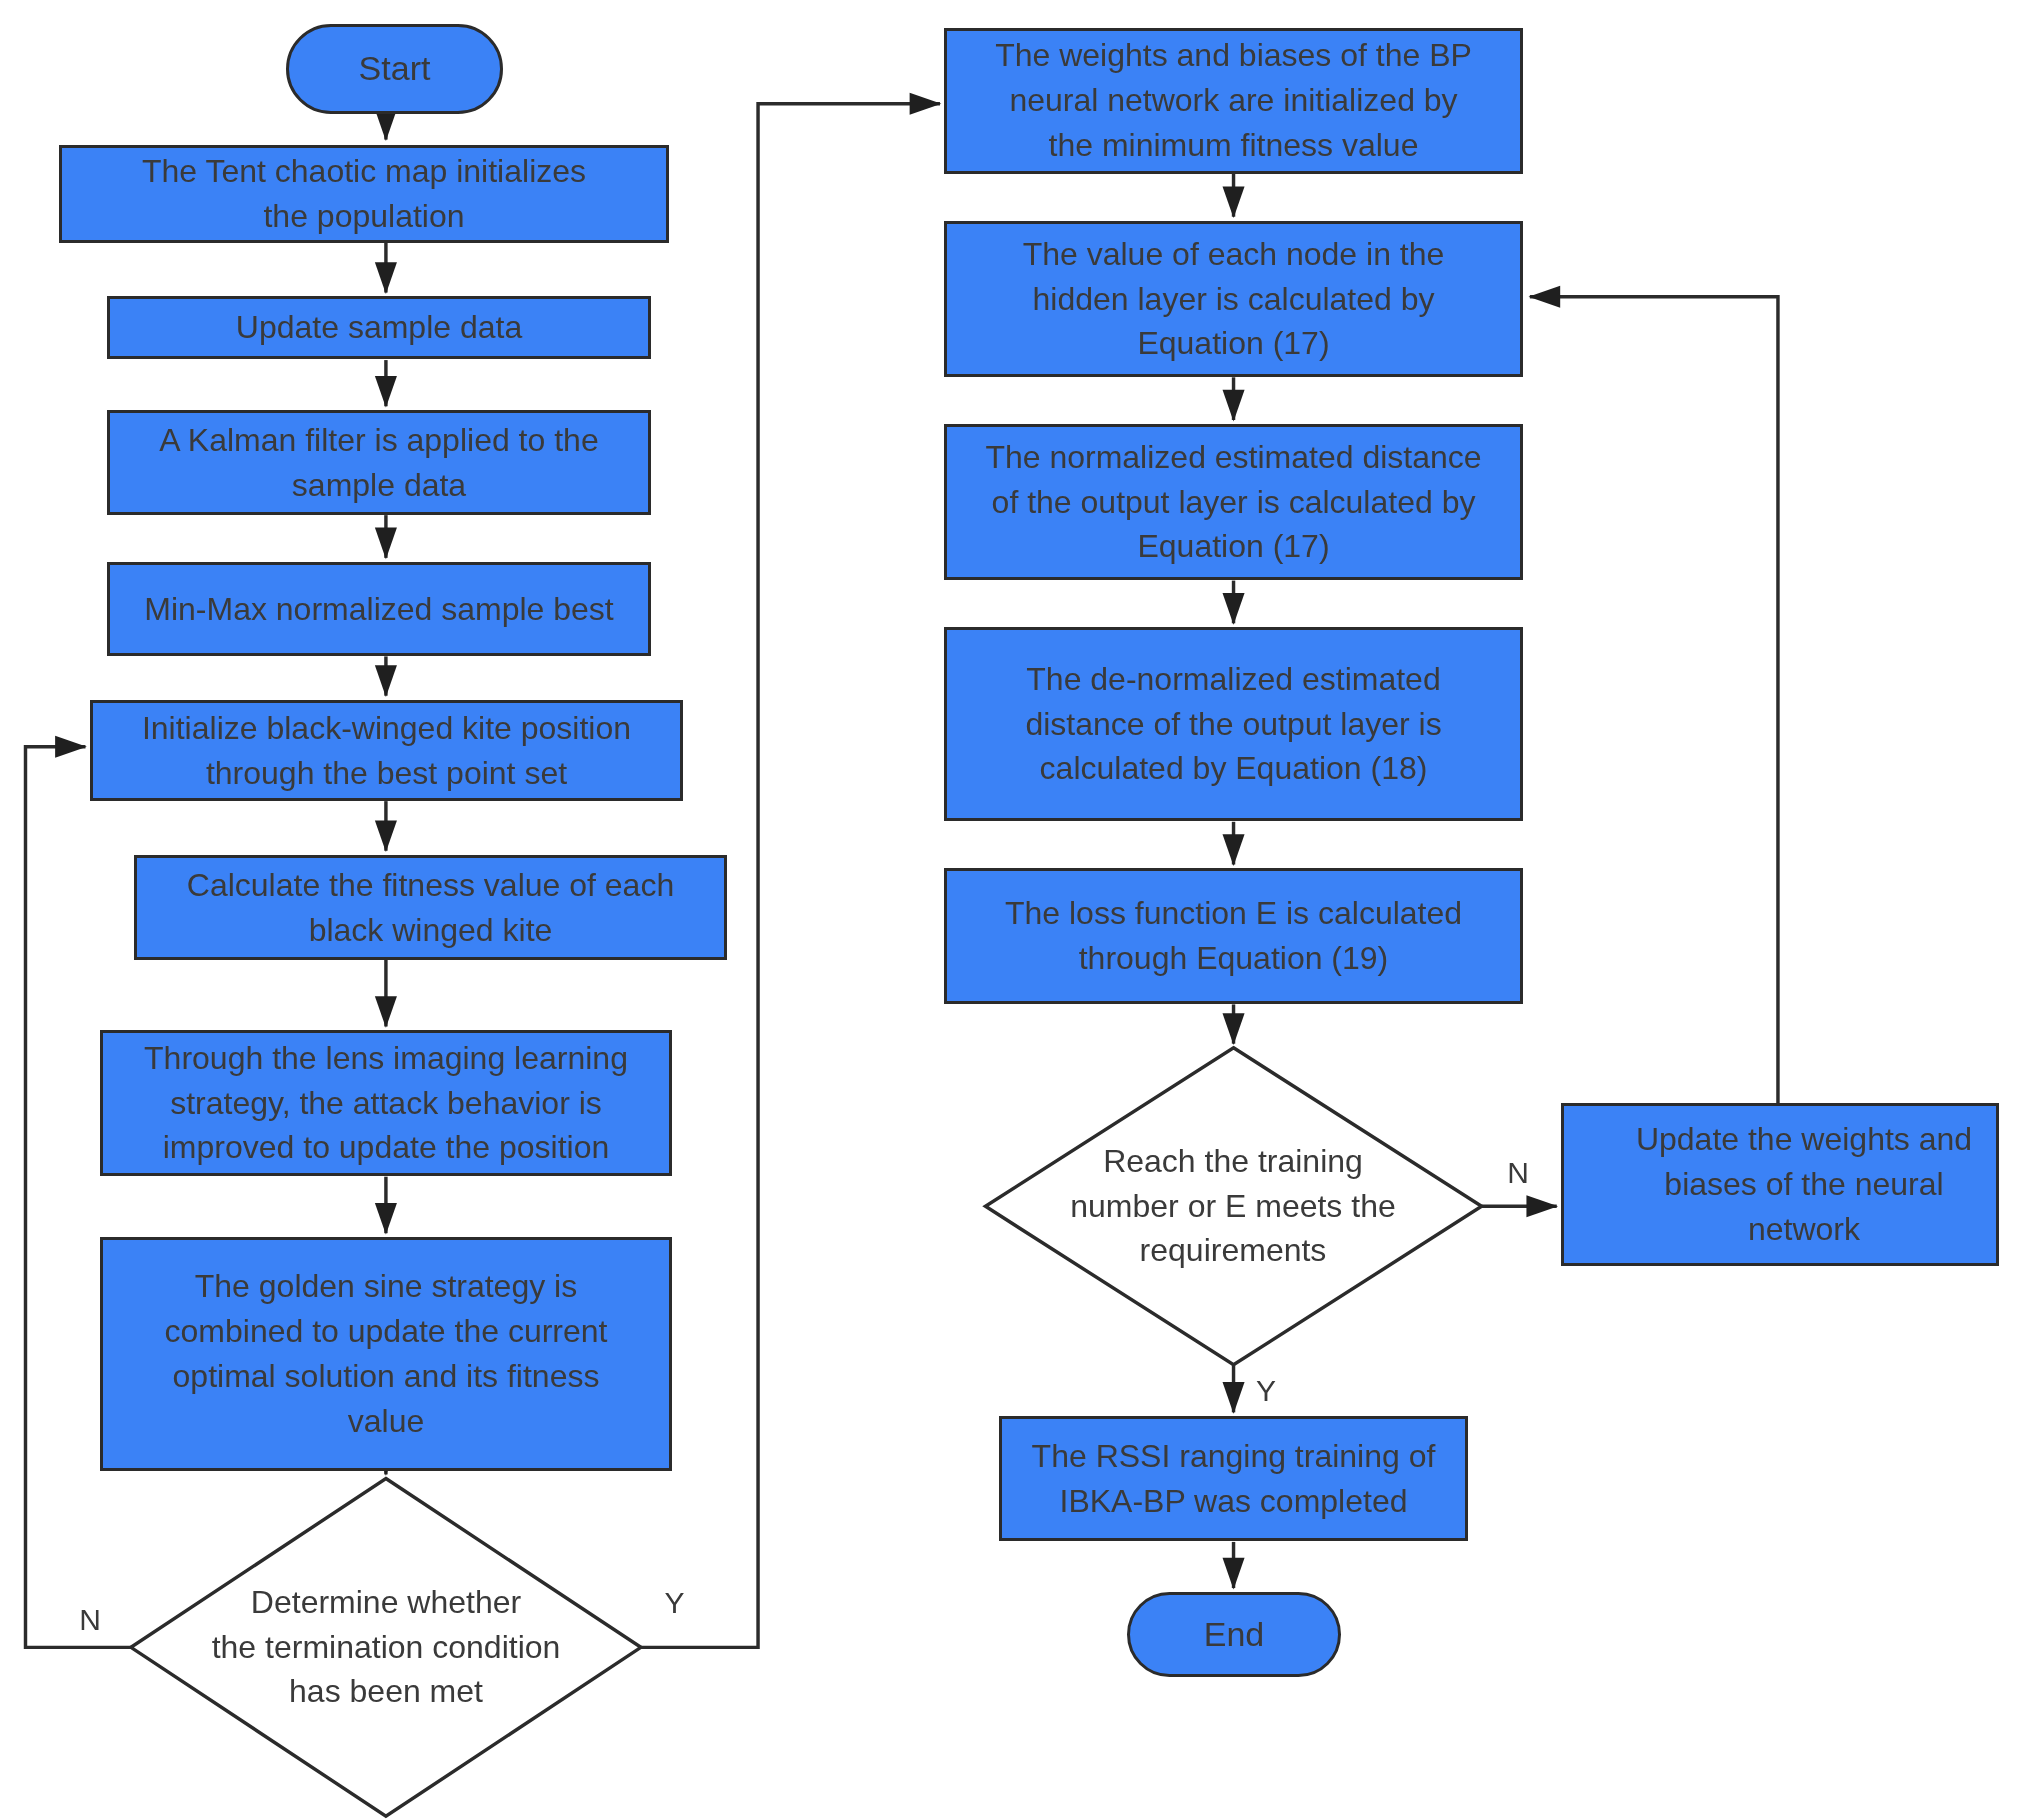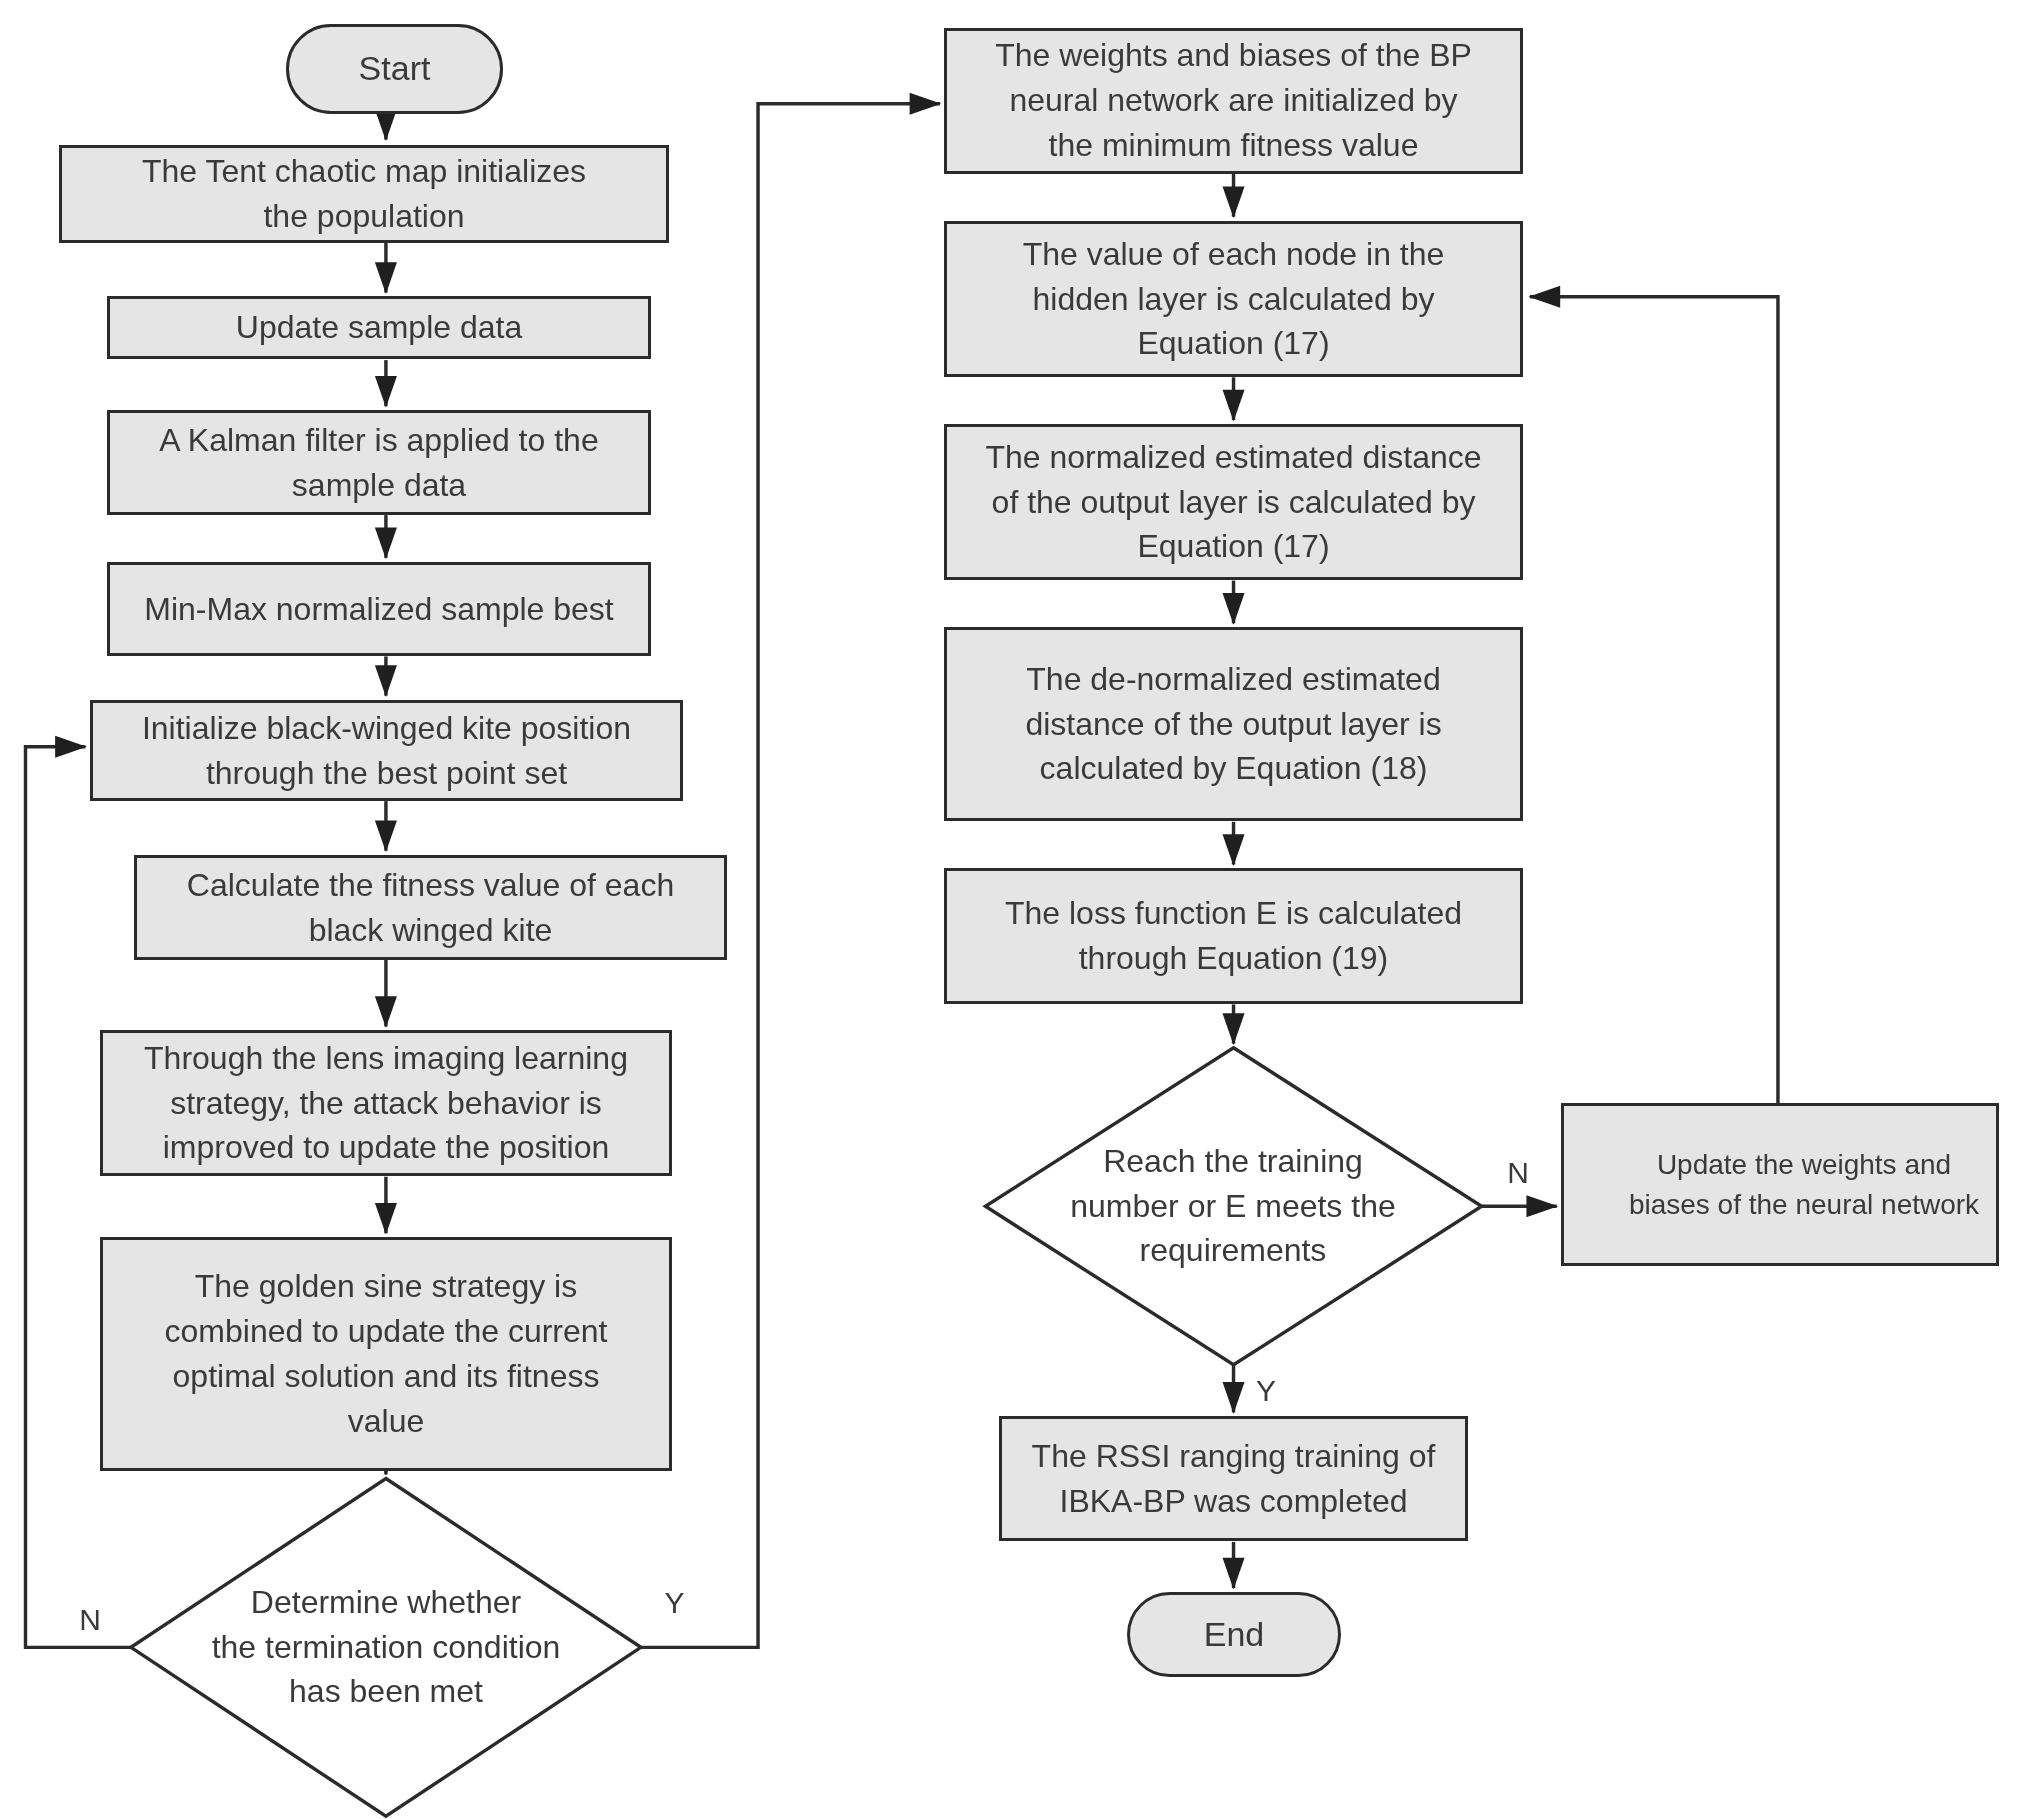--- a/index.html
+++ b/index.html
@@ -21,21 +21,21 @@
     position: absolute;
     left: 0; top: 0;
     width: 2035px;
     height: 1820px;
     z-index: 1;
   }
   .node {
     position: absolute;
     box-sizing: border-box;
     border: 3.4px solid #2b2b2b;
-    background: #e5e5e5;
+    background: #3b82f6;
     color: #3a3a3a;
     display: flex;
     align-items: center;
     justify-content: center;
     text-align: center;
     font-size: 32px;
     line-height: 1.4;
     white-space: pre-line;
     z-index: 2;
   }
@@ -59,21 +59,21 @@
   }
   .elabel {
     position: absolute;
     color: #3a3a3a;
     font-size: 30px;
     display: flex;
     align-items: center;
     justify-content: center;
     z-index: 2;
   }
-  .small-font { font-size: 28px; padding-left: 48px; }
+  .small-font { font-size: 32px; padding-left: 48px; }
 </style>
 </head>
 <body>
 
 <div class="canvas">
 
   <svg class="connectors" viewBox="0 0 2953 2640" xmlns="http://www.w3.org/2000/svg">
     <defs>
       <marker id="ah" markerWidth="52" markerHeight="38" refX="46" refY="18" orient="auto" markerUnits="userSpaceOnUse">
         <path d="M2,2 L48,18 L2,34 z" fill="#1f1f1f"></path>

